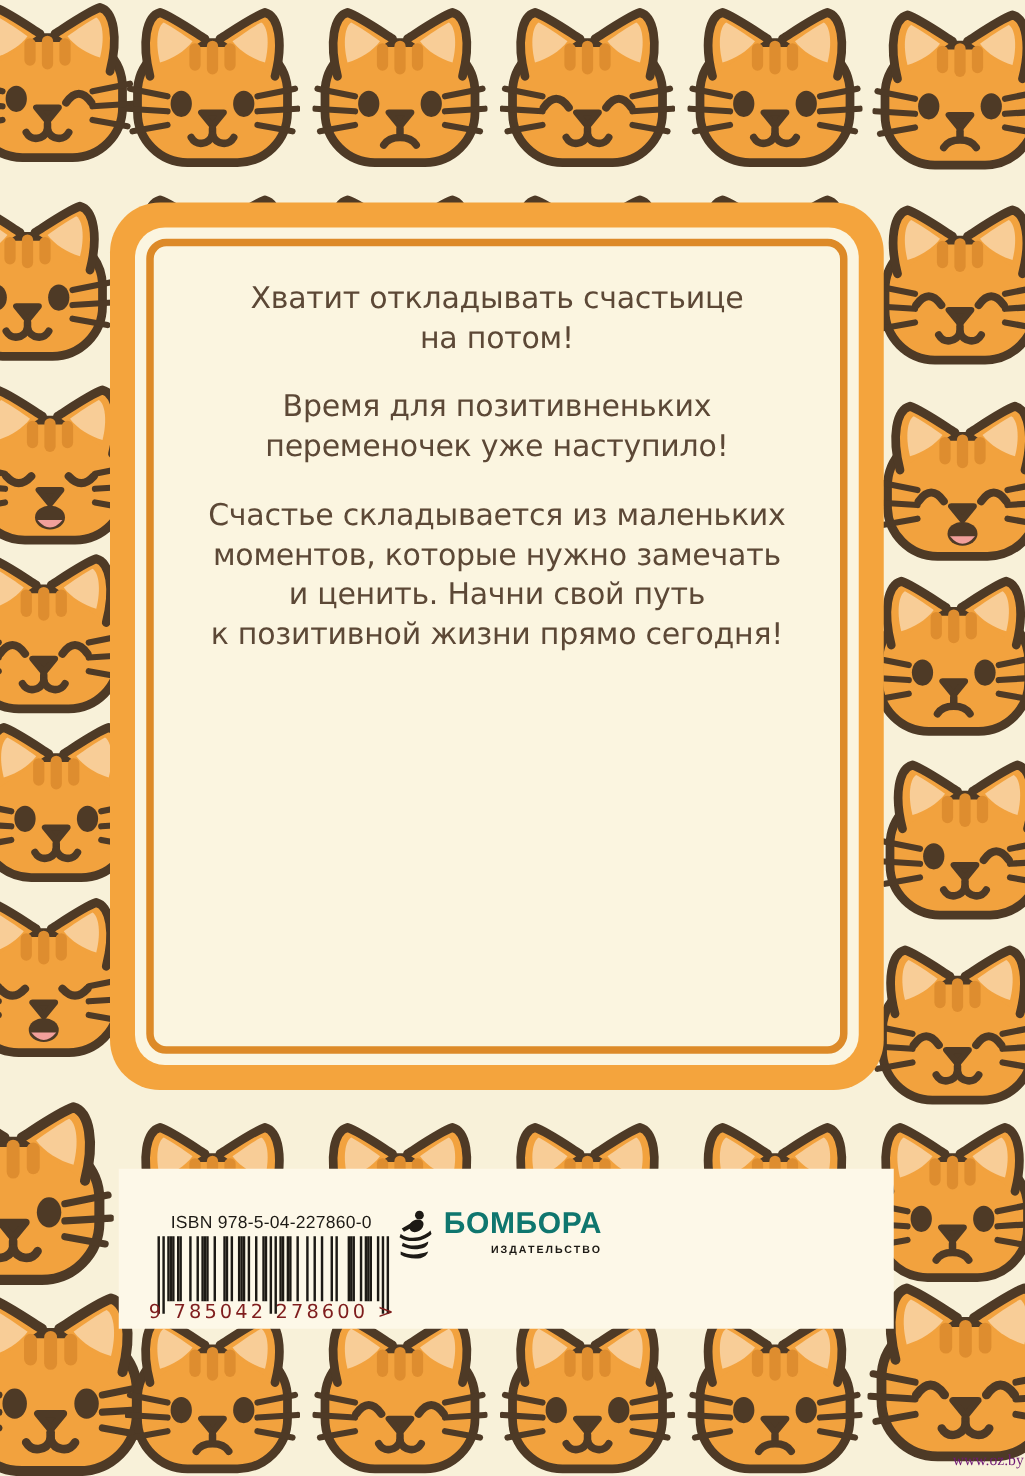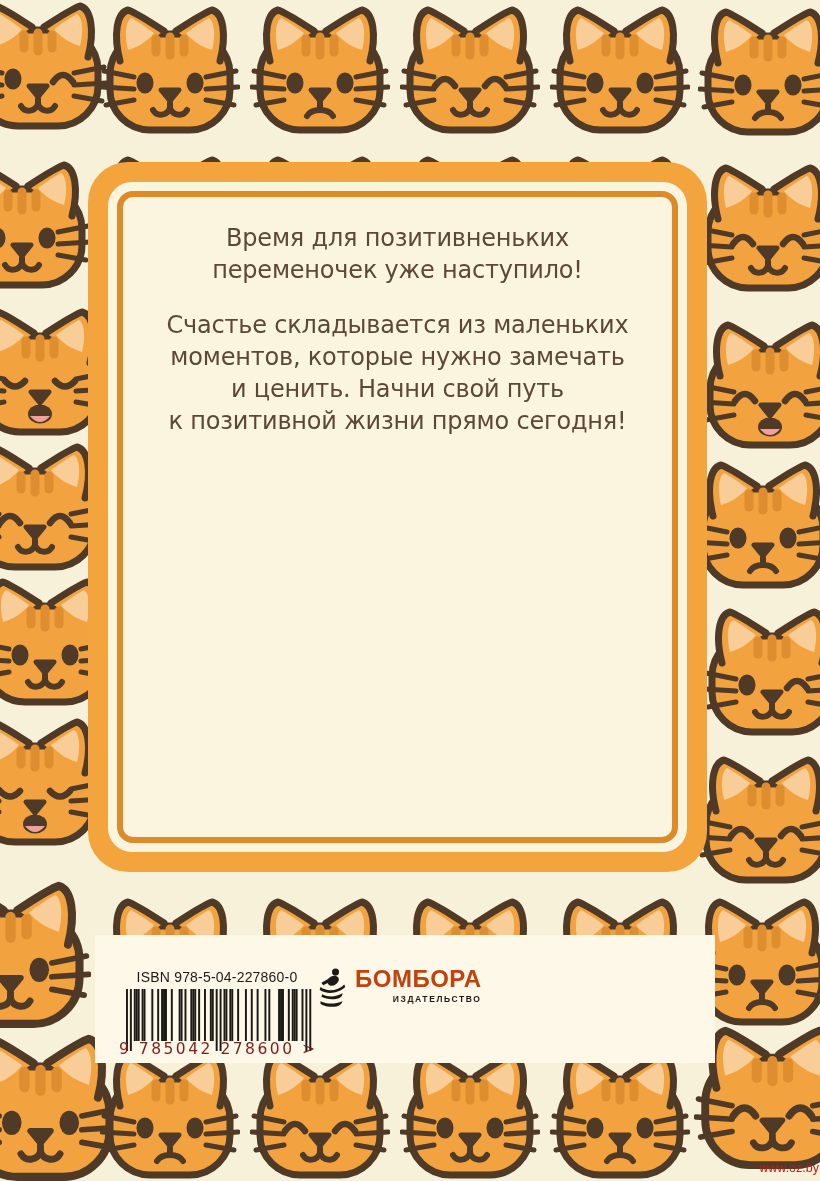--- a/index.html
+++ b/index.html
@@ -24,21 +24,21 @@
   #barcode{display:block;margin:0 auto;}
   #barcode-digits{
     font-family:"DejaVu Sans",sans-serif;font-size:15.5px;color:#7f1d1d;
     text-align:center;letter-spacing:2.5px;margin-top:-13px;white-space:nowrap;
   }
   #publisher-block{position:absolute;left:222px;top:32px;width:380px;}
   #logo-row{display:flex;align-items:flex-start;}
   #logo-icon{flex:0 0 auto;margin-right:8px;}
   #logo-name{
     font-family:"Liberation Sans",sans-serif;font-weight:bold;font-size:24px;
-    color:#c2410c;line-height:1;letter-spacing:.5px;
+    color:#0f766e;line-height:1;letter-spacing:.5px;
   }
   #logo-tagline{
     font-family:"Liberation Sans",sans-serif;font-weight:bold;font-size:8.5px;
     color:#1d1a15;letter-spacing:1.6px;margin-top:3px;text-align:right;
   }
   #publisher-desc{
     font-family:"Liberation Sans",sans-serif;font-weight:bold;font-size:12.5px;
     line-height:1.45;color:#2e2b26;margin-top:12px;white-space:pre-line;
   }
 
@@ -56,21 +56,21 @@
     width:100%;height:100%;background:#fbf5e0;border-radius:16px;
     border:6px solid #dd8a28;box-sizing:border-box;
     padding:26px 14px 0 14px;text-align:center;overflow:hidden;
   }
   .panel-text{white-space:pre-line;margin:0 0 23px 0;letter-spacing:-.2px;}
   .c-brown{color:#5c4836;font-size:24px;line-height:1.33;}
   .c-orange{color:#efa23e;font-size:21px;line-height:1.36;}
 
   #watermark{
     position:absolute;right:1px;top:1161px;z-index:4;
-    font-family:Liberation Sans, sans-serif;font-size:12.5px;color:#b91c1c;
+    font-family:Liberation Serif, serif;font-size:12.5px;color:#701a75;
   }
 </style>
 </head>
 <body>
 
 <div id="cat-layer">
     <svg class="cat" style="left:-32px;top:0px" width="140" height="132" viewBox="0 0 140 132">
       <rect x="10" y="30" width="120" height="96" rx="40" fill="#f2a23e" stroke="#4e3a26" stroke-width="7"></rect>
       <path d="M20,57 C13,30 17,9 28,6 C37,9 53,20 64,27" fill="#f2a23e" stroke="#4e3a26" stroke-width="7" stroke-linecap="round" stroke-linejoin="round"></path>
       <path d="M120,57 C127,30 123,9 112,6 C103,9 87,20 76,27" fill="#f2a23e" stroke="#4e3a26" stroke-width="7" stroke-linecap="round" stroke-linejoin="round"></path>
@@ -635,20 +635,22 @@
       <path d="M61,86 L79,86 L70,97 Z" fill="#4e3a26" stroke="#4e3a26" stroke-width="5" stroke-linejoin="round"></path>
       <path d="M70,99 L70,104" stroke="#4e3a26" stroke-width="6" stroke-linecap="round"></path>
       <path d="M70,104 C67,112 57,113 53,106" fill="none" stroke="#4e3a26" stroke-width="6" stroke-linecap="round"></path>
       <path d="M70,104 C73,112 83,113 87,106" fill="none" stroke="#4e3a26" stroke-width="6" stroke-linecap="round"></path>
     </svg>
   </div>
 
 <div id="panel">
   <div id="panel-mid">
     <div id="panel-inner">
+      <p class="panel-text c-brown">Хватит откладывать счастьице
+на потом!</p>
       <p class="panel-text c-brown">Время для позитивненьких
 переменочек уже наступило!</p>
       <p class="panel-text c-brown">Счастье складывается из маленьких
 моментов, которые нужно замечать
 и ценить. Начни свой путь
 к позитивной жизни прямо сегодня!</p>
     </div>
   </div>
 </div>
 

